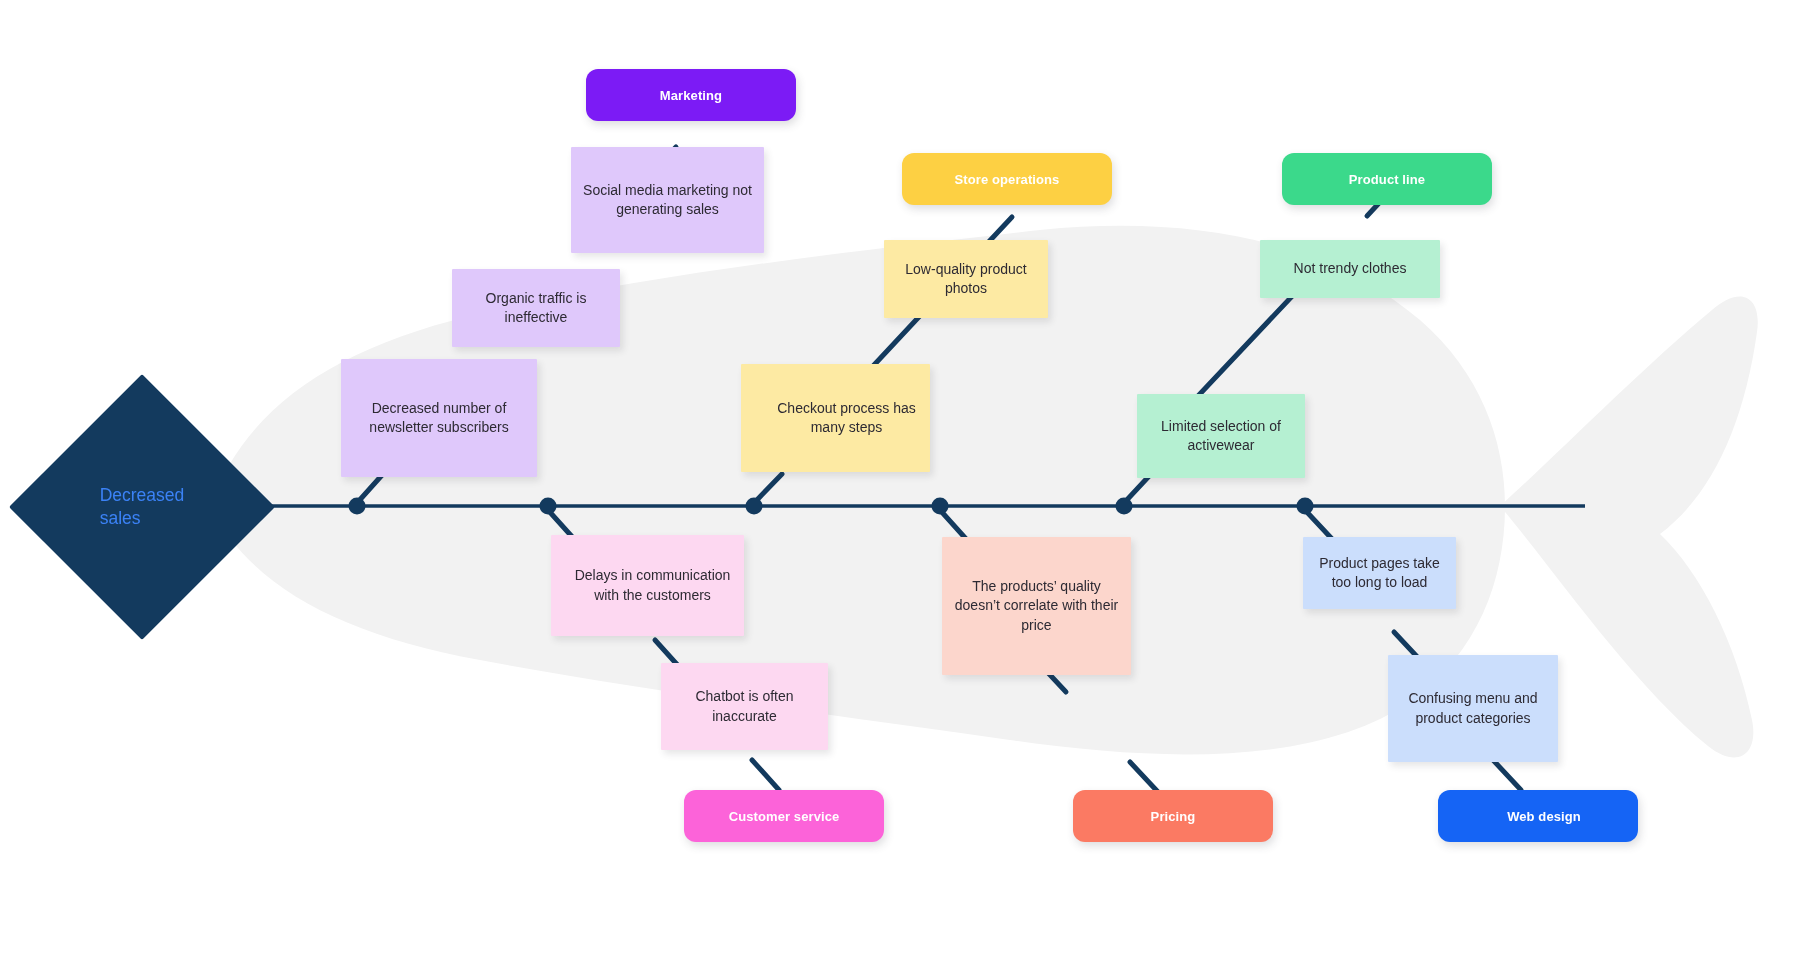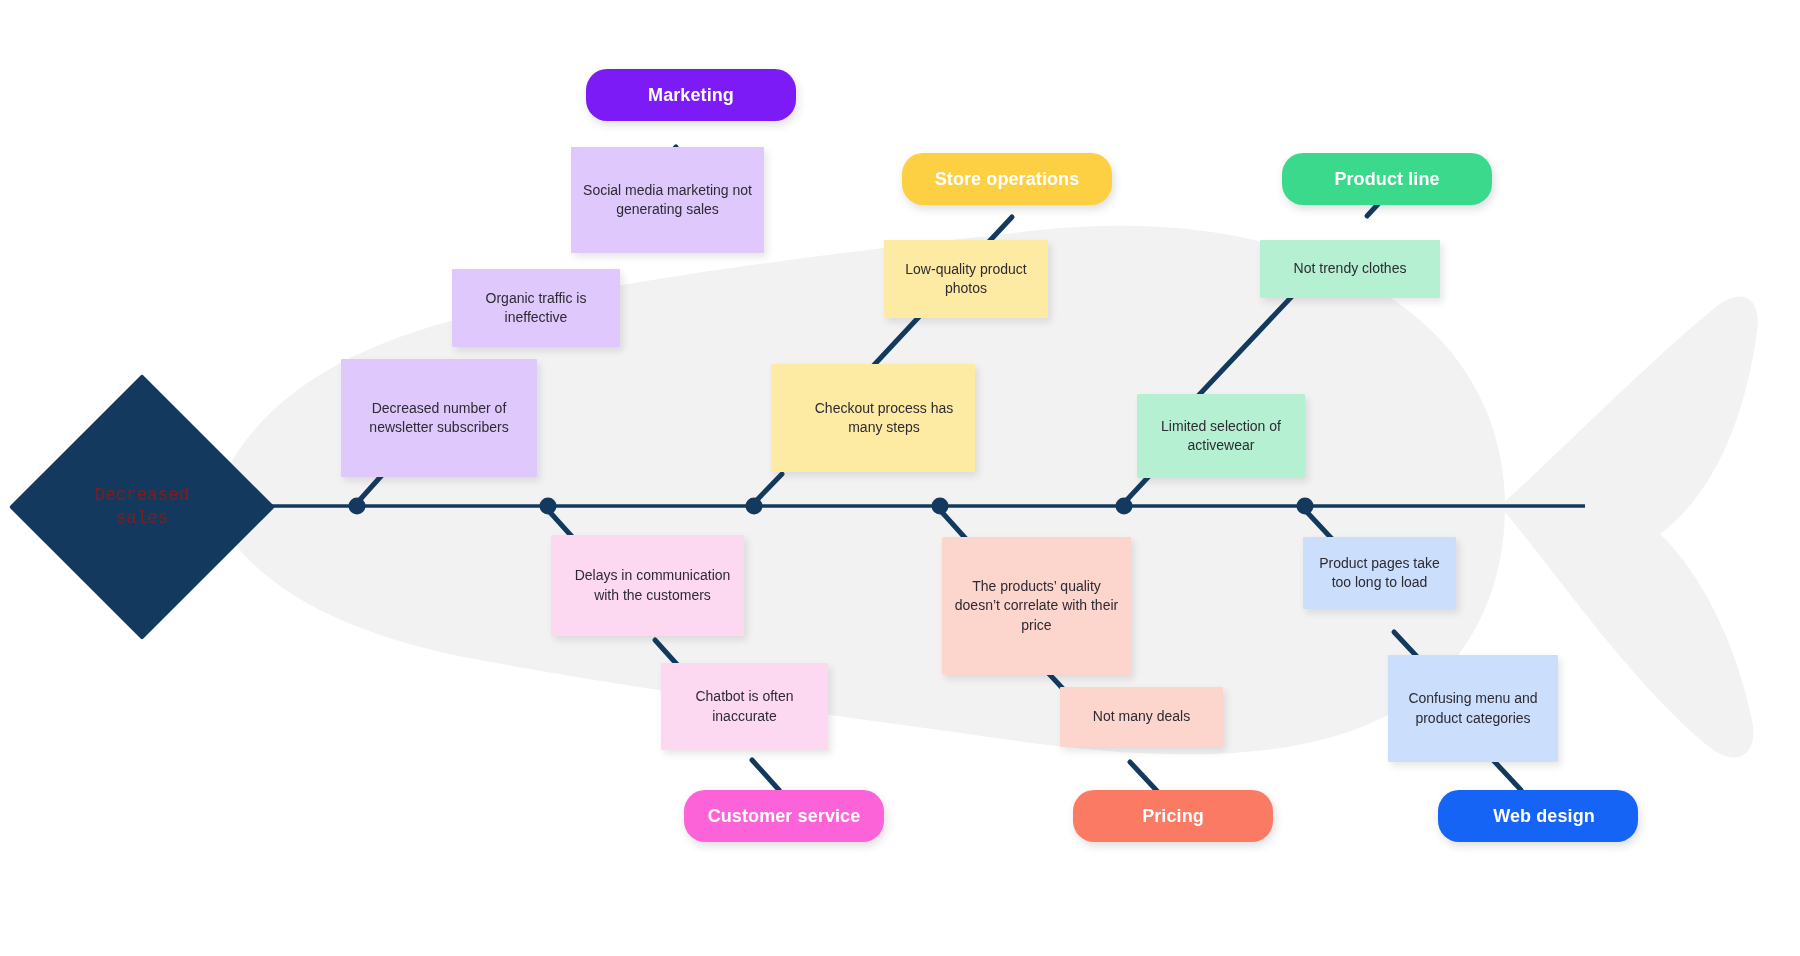--- a/index.html
+++ b/index.html
@@ -42,23 +42,23 @@
   }
 
   
   .pill {
     position: absolute;
     z-index: 4;
     display: flex;
     align-items: center;
     justify-content: center;
     color: #ffffff;
-    font-size: 18px;
+    font-size: 13px;
     font-weight: bold;
-    border-radius: 21px;
+    border-radius: 12px;
     box-shadow: 2px 4px 8px rgba(60,60,70,0.17);
     letter-spacing: 0.1px;
   }
 
   
   #problem-diamond {
     position: absolute;
     z-index: 4;
     display: flex;
     align-items: center;
@@ -68,26 +68,25 @@
     position: absolute;
     left: 0; top: 0;
     width: 100%; height: 100%;
     background: #133a5e;
     transform: rotate(45deg);
     border-radius: 2px;
   }
   #problem-diamond .diamond-text {
     position: relative;
     z-index: 2;
-    color: #7f1d1d;
+    color: #3b82f6;
     font-size: 17.5px;
     line-height: 1.34;
-    text-align: center;
+    text-align: left;
     white-space: pre-line;
-    font-family: Liberation Mono, monospace;
   }
 </style>
 </head>
 <body>
 
 <div id="stage">
 
   <svg id="fish-svg" viewBox="0 0 1800 956">
     <g fill="#f2f2f2">
 
@@ -159,37 +158,36 @@
   <div class="note" style="left:571px; top:147px; width:193px; height:106px; background:#dfc8fb;">Social media marketing not generating sales</div>
 
   <div class="note" style="left:452px; top:269px; width:168px; height:78px; background:#dfc8fb;">Organic traffic is ineffective</div>
 
   <div class="note" style="left:341px; top:359px; width:196px; height:118px; background:#dfc8fb;">Decreased number of newsletter subscribers</div>
 
   <div class="pill" style="left:902px; top:153px; width:210px; height:52px; background:#fdd043;">Store operations</div>
 
   <div class="note" style="left:884px; top:240px; width:164px; height:78px; background:#fdeaa3;">Low-quality product photos</div>
 
-  <div class="note" style="left:771px; top:364px; width:204px; height:108px; background:#fdeaa3;padding-left:32px;">Checkout process has many steps</div>
+  <div class="note" style="left:741px; top:364px; width:189px; height:108px; background:#fdeaa3;padding-left:32px;">Checkout process has many steps</div>
 
   <div class="pill" style="left:1282px; top:153px; width:210px; height:52px; background:#3bd98b;">Product line</div>
 
   <div class="note" style="left:1260px; top:240px; width:180px; height:58px; background:#b5f0d2;">Not trendy clothes</div>
 
   <div class="note" style="left:1137px; top:382px; width:168px; height:84px; background:#b5f0d2;margin-top:12px;">Limited selection of activewear</div>
 
   <div class="note" style="left:551px; top:535px; width:193px; height:101px; background:#fdd8f1;padding-left:20px;">Delays in communication with the customers</div>
 
   <div class="note" style="left:661px; top:655px; width:167px; height:87px; background:#fdd8f1;margin-top:8px;">Chatbot is often inaccurate</div>
 
   <div class="pill" style="left:684px; top:790px; width:200px; height:52px; background:#fc63d9;">Customer service</div>
 
   <div class="note" style="left:942px; top:537px; width:189px; height:138px; background:#fcd6cc;">The products’ quality doesn’t correlate with their price</div>
 
-  <div class="note" style="left:1060px; top:687px; width:163px; height:60px; background:#fcd6cc;">Not many deals</div>
 
   <div class="pill" style="left:1073px; top:790px; width:200px; height:52px; background:#fb7a63;">Pricing</div>
 
   <div class="note" style="left:1303px; top:537px; width:153px; height:72px; background:#cbdefc;">Product pages take too long to load</div>
 
   <div class="note" style="left:1388px; top:655px; width:170px; height:107px; background:#cbdefc;">Confusing menu and product categories</div>
 
   <div class="pill" style="left:1438px; top:790px; width:200px; height:52px; background:#1564f5;padding-left:12px;">Web design</div>
 
 </div>

